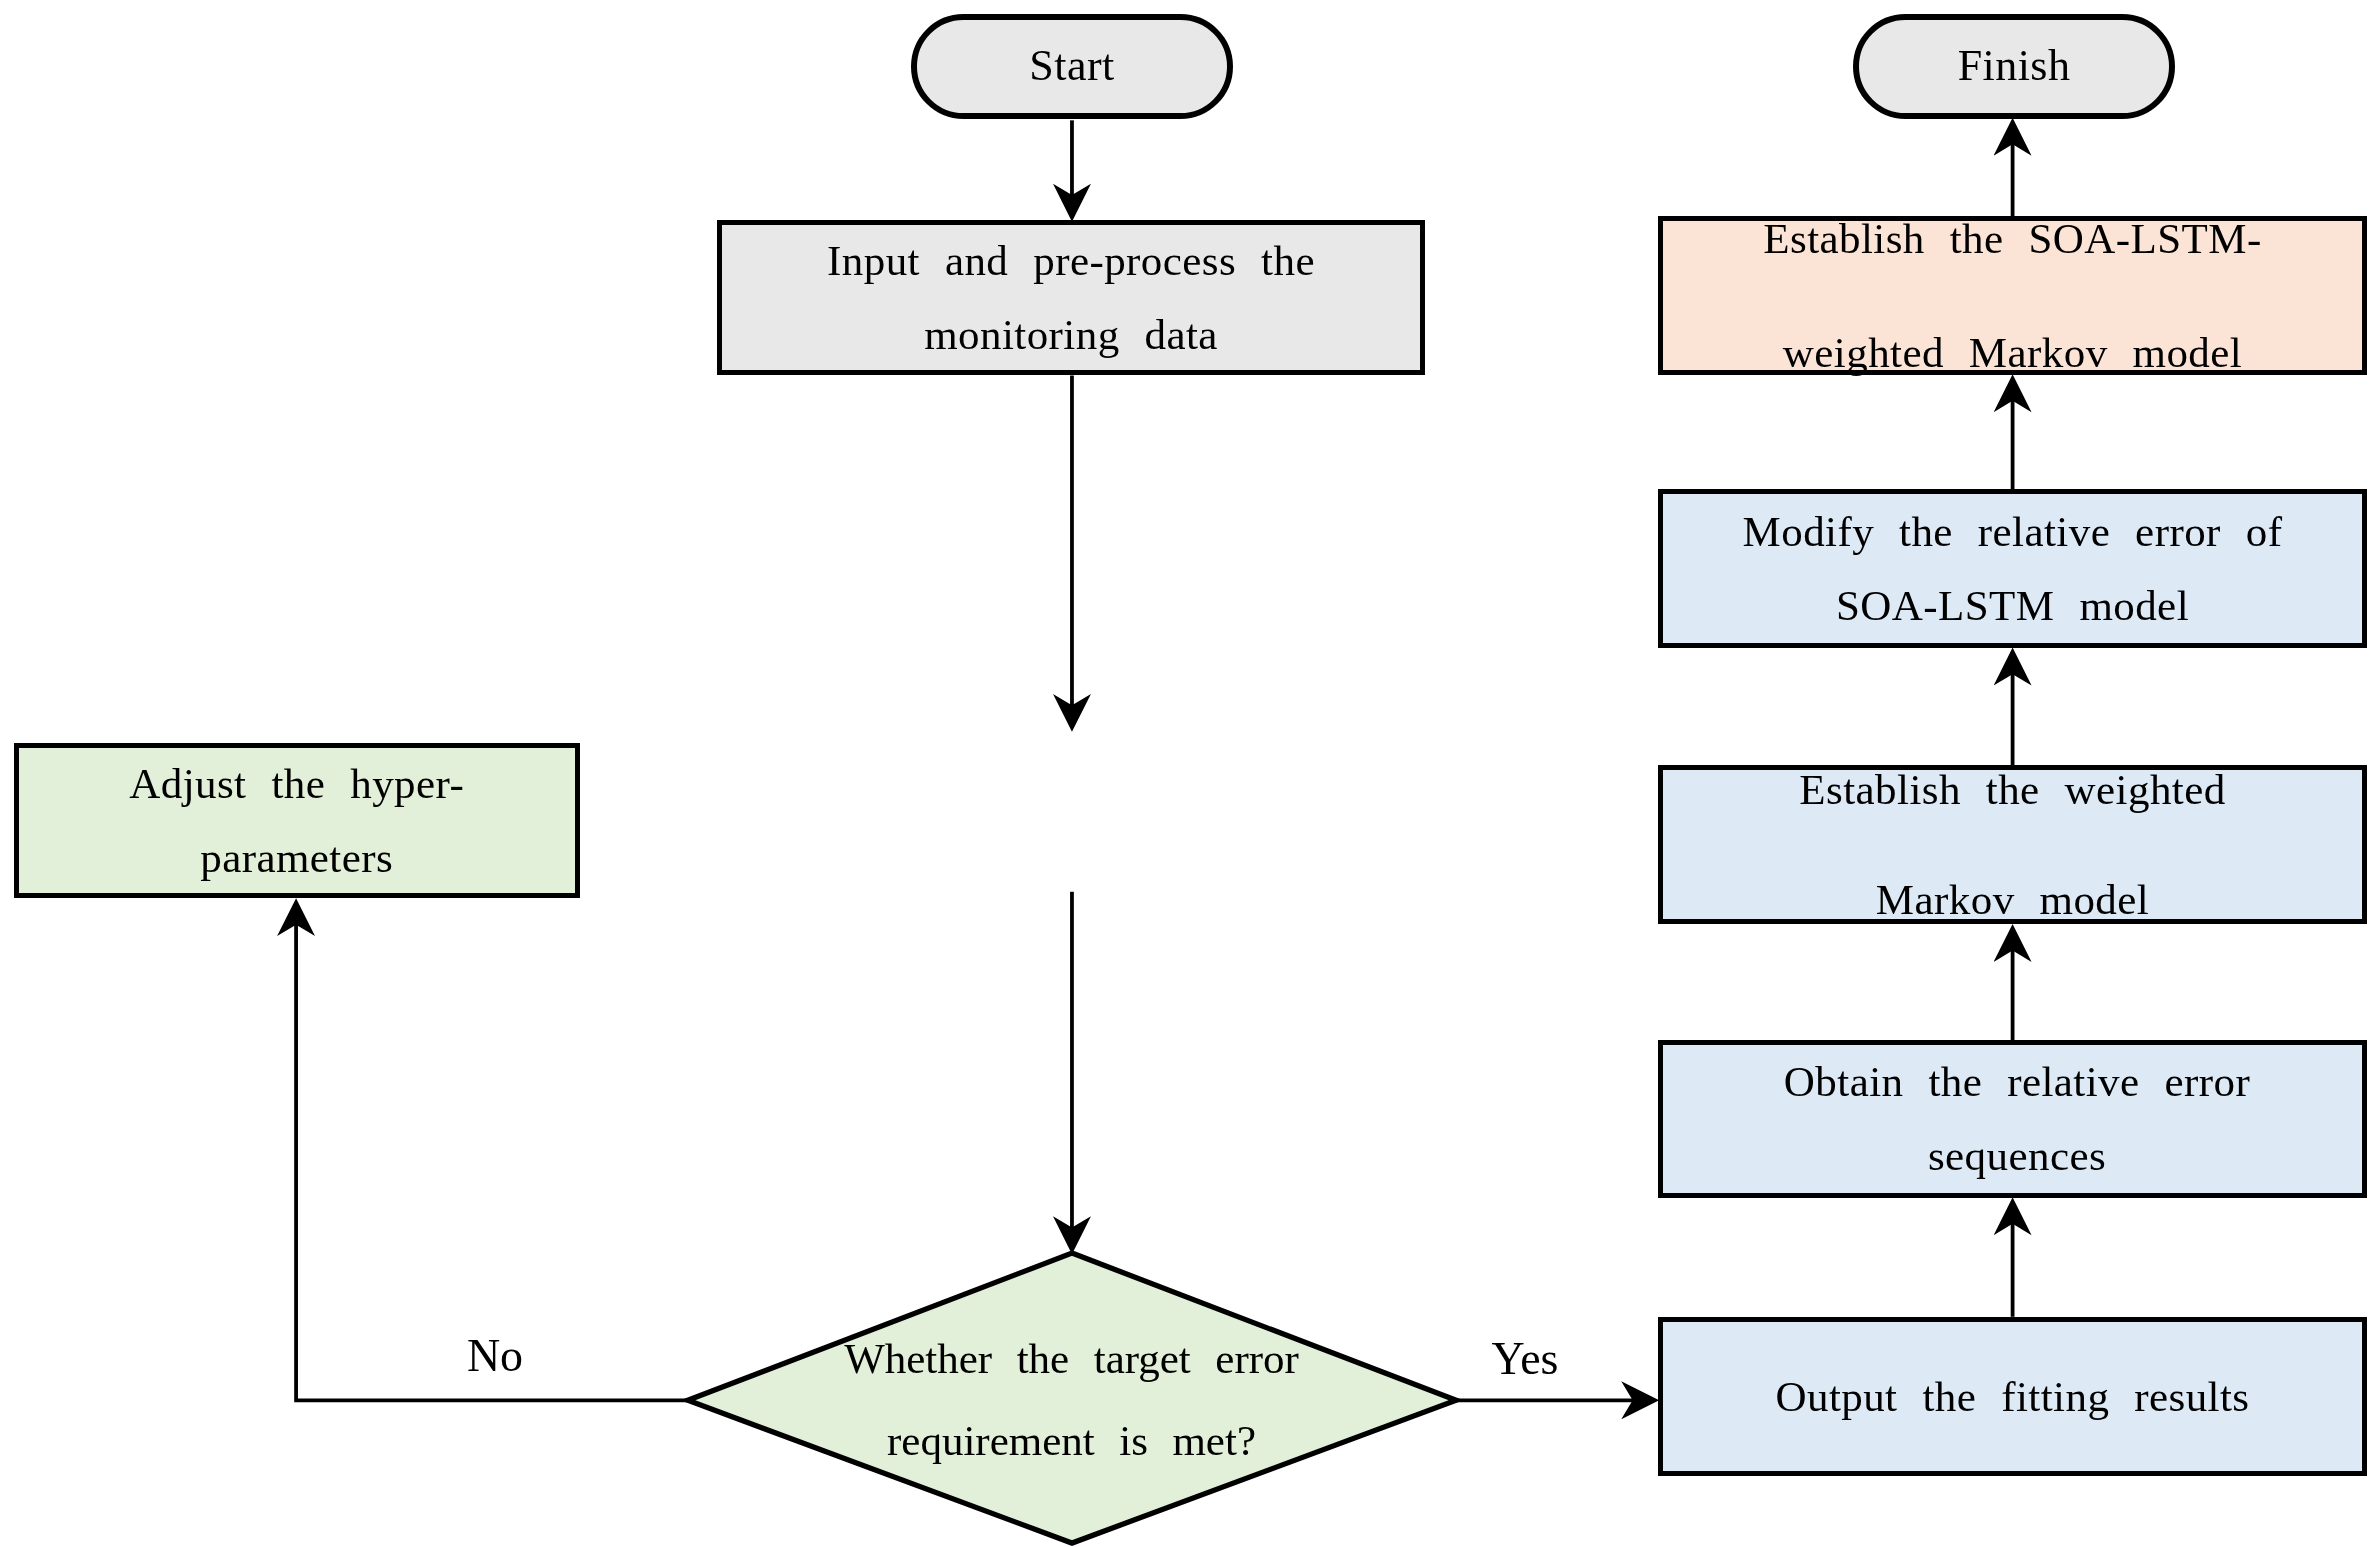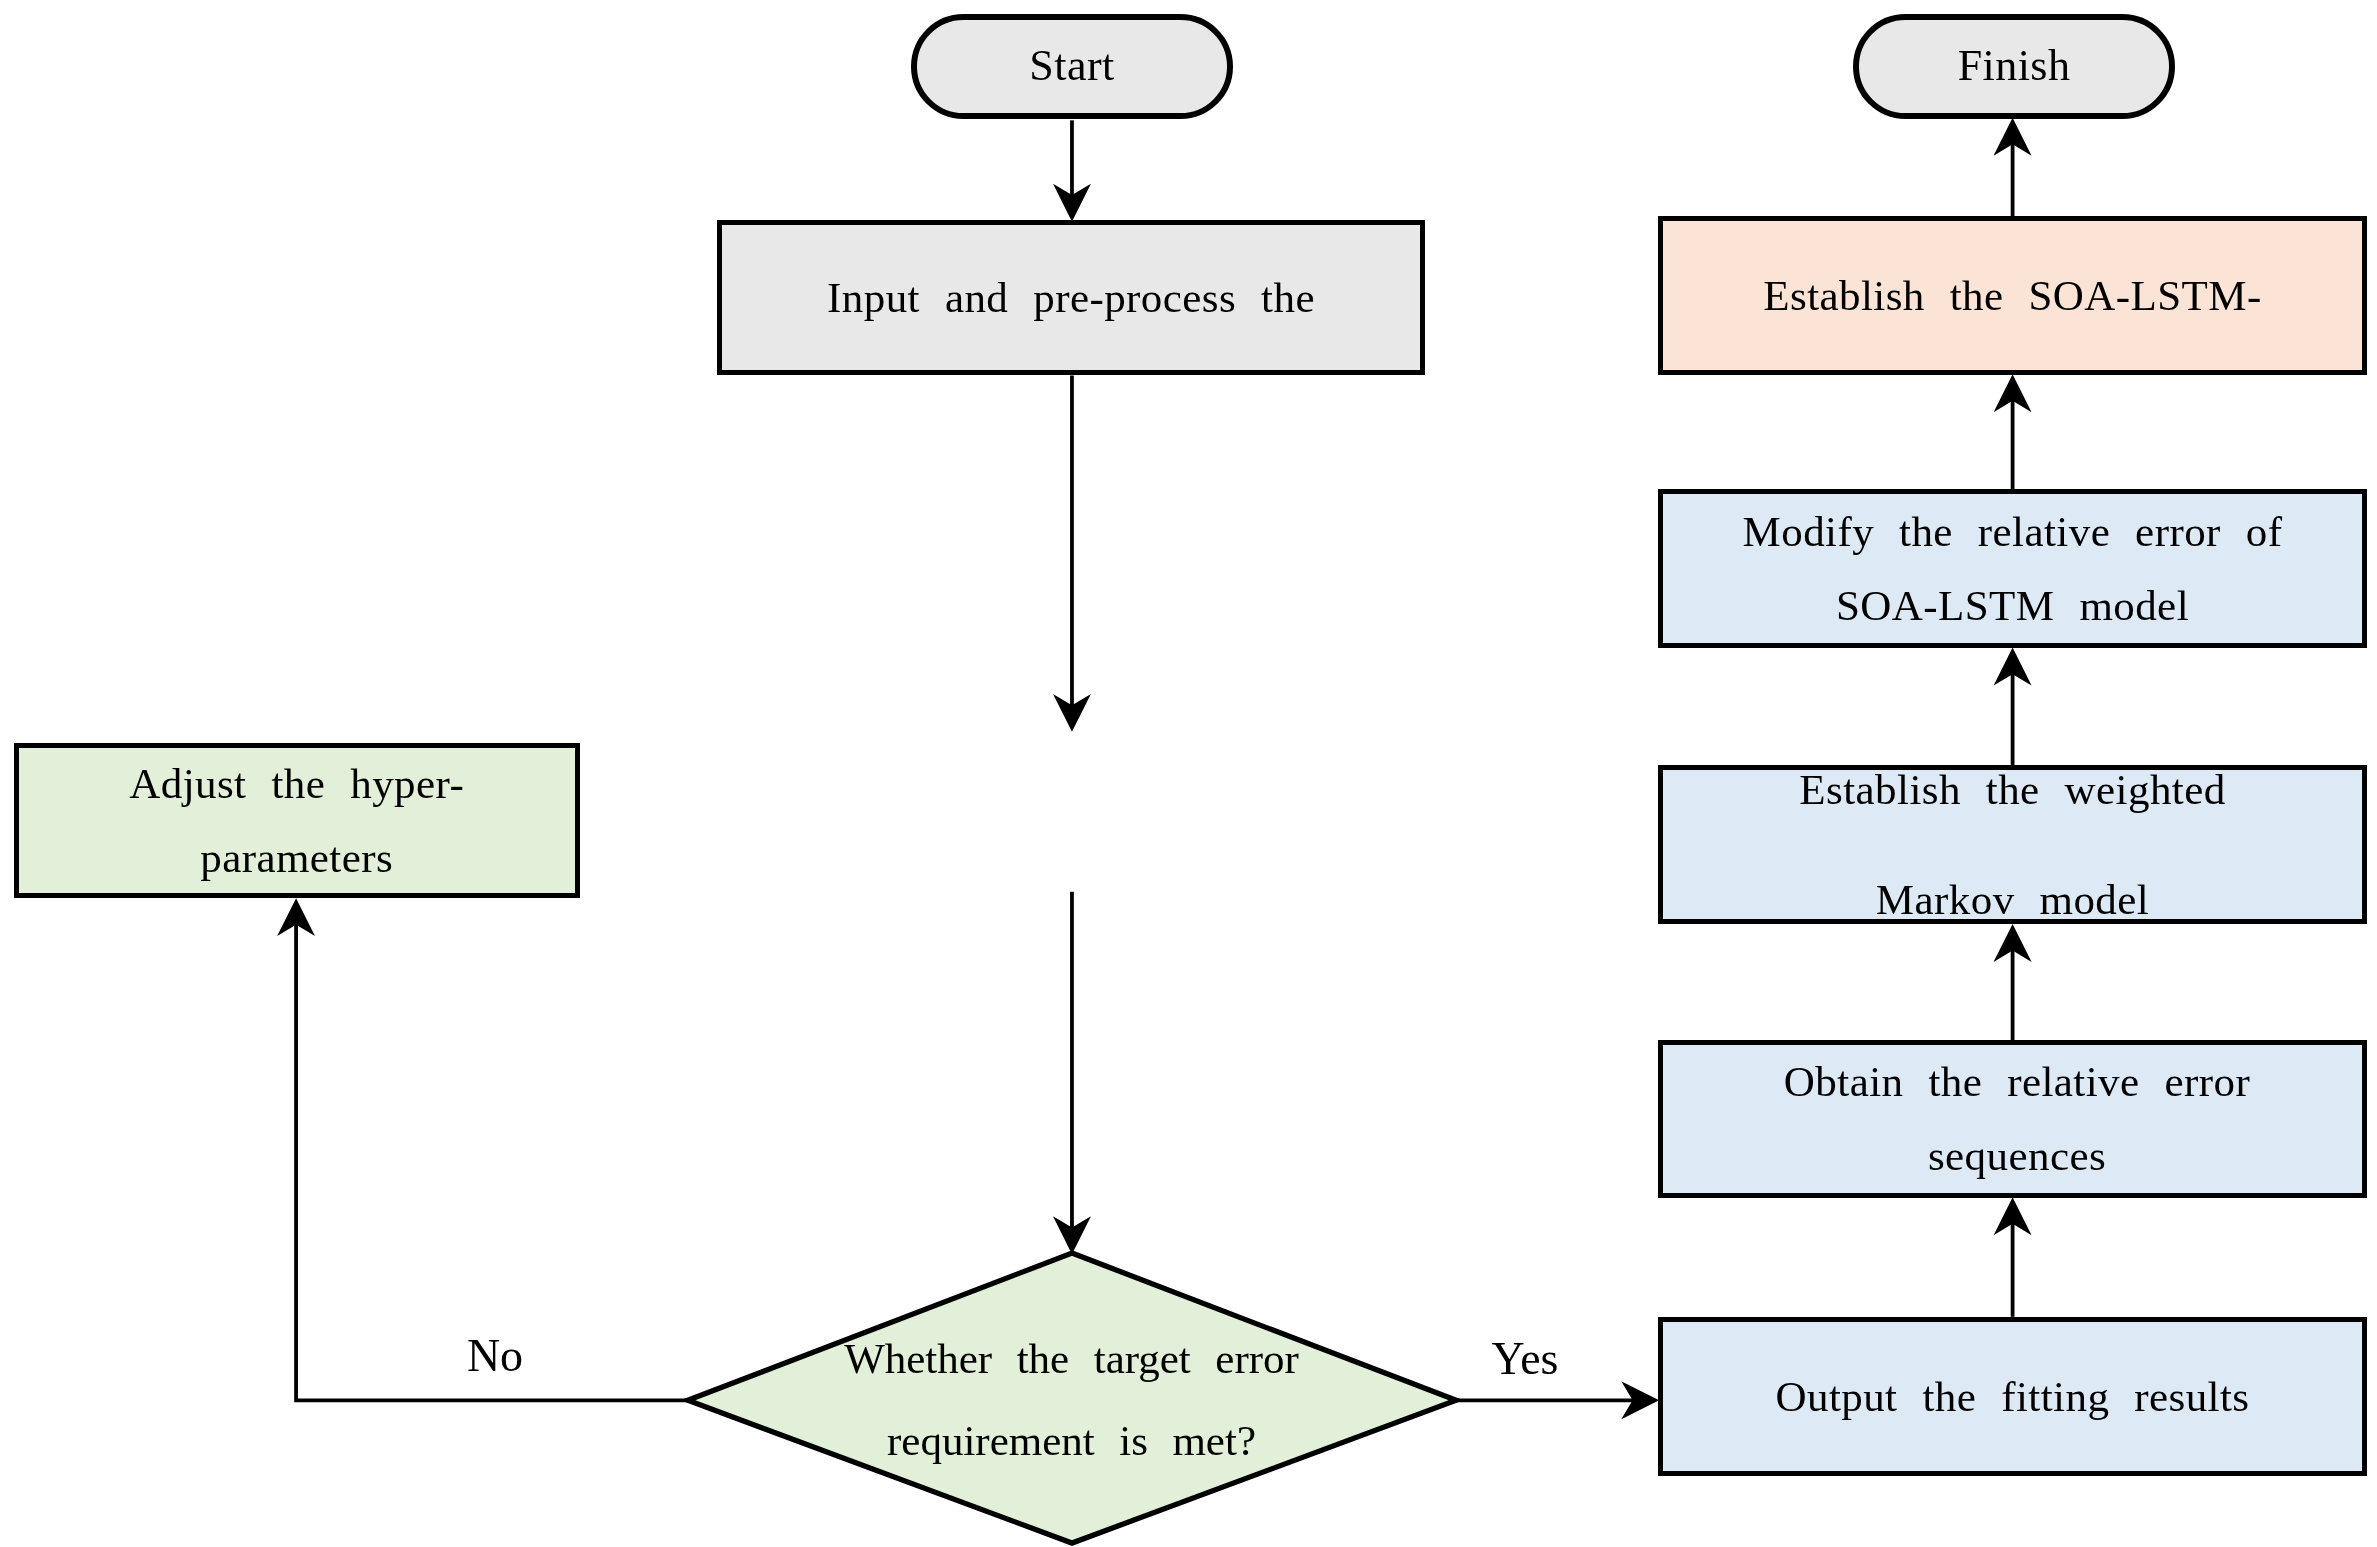--- a/index.html
+++ b/index.html
@@ -108,20 +108,21 @@
     <line class="edge" x1="2651" y1="644" x2="2651" y2="500" marker-end="url(#arrowhead)"></line>
     <line class="edge" x1="2651" y1="284" x2="2651" y2="162" marker-end="url(#arrowhead)"></line>
   </svg>
 
   <div class="node terminal node-start">
     <span class="line">Start</span>
   </div>
 
   <div class="node process node-input">
     <span class="line">Input and pre-process the</span>
+    <span class="line">monitoring data</span>
   </div>
 
 
   <div class="node adjust node-adjust">
     <span class="line">Adjust the hyper-</span>
     <span class="line">parameters</span>
   </div>
 
   <div class="decision-label">
     <span class="line">Whether the target error</span>
@@ -145,20 +146,21 @@
     <span class="line">Markov model</span>
   </div>
 
   <div class="node result node-modify">
     <span class="line">Modify the relative error of</span>
     <span class="line">SOA-LSTM model</span>
   </div>
 
   <div class="node final node-soa">
     <span class="line">Establish the SOA-LSTM-</span>
+    <span class="line">weighted Markov model</span>
   </div>
 
   <div class="node terminal node-finish">
     <span class="line">Finish</span>
   </div>
 
 </div>
 
 
 </body></html>

